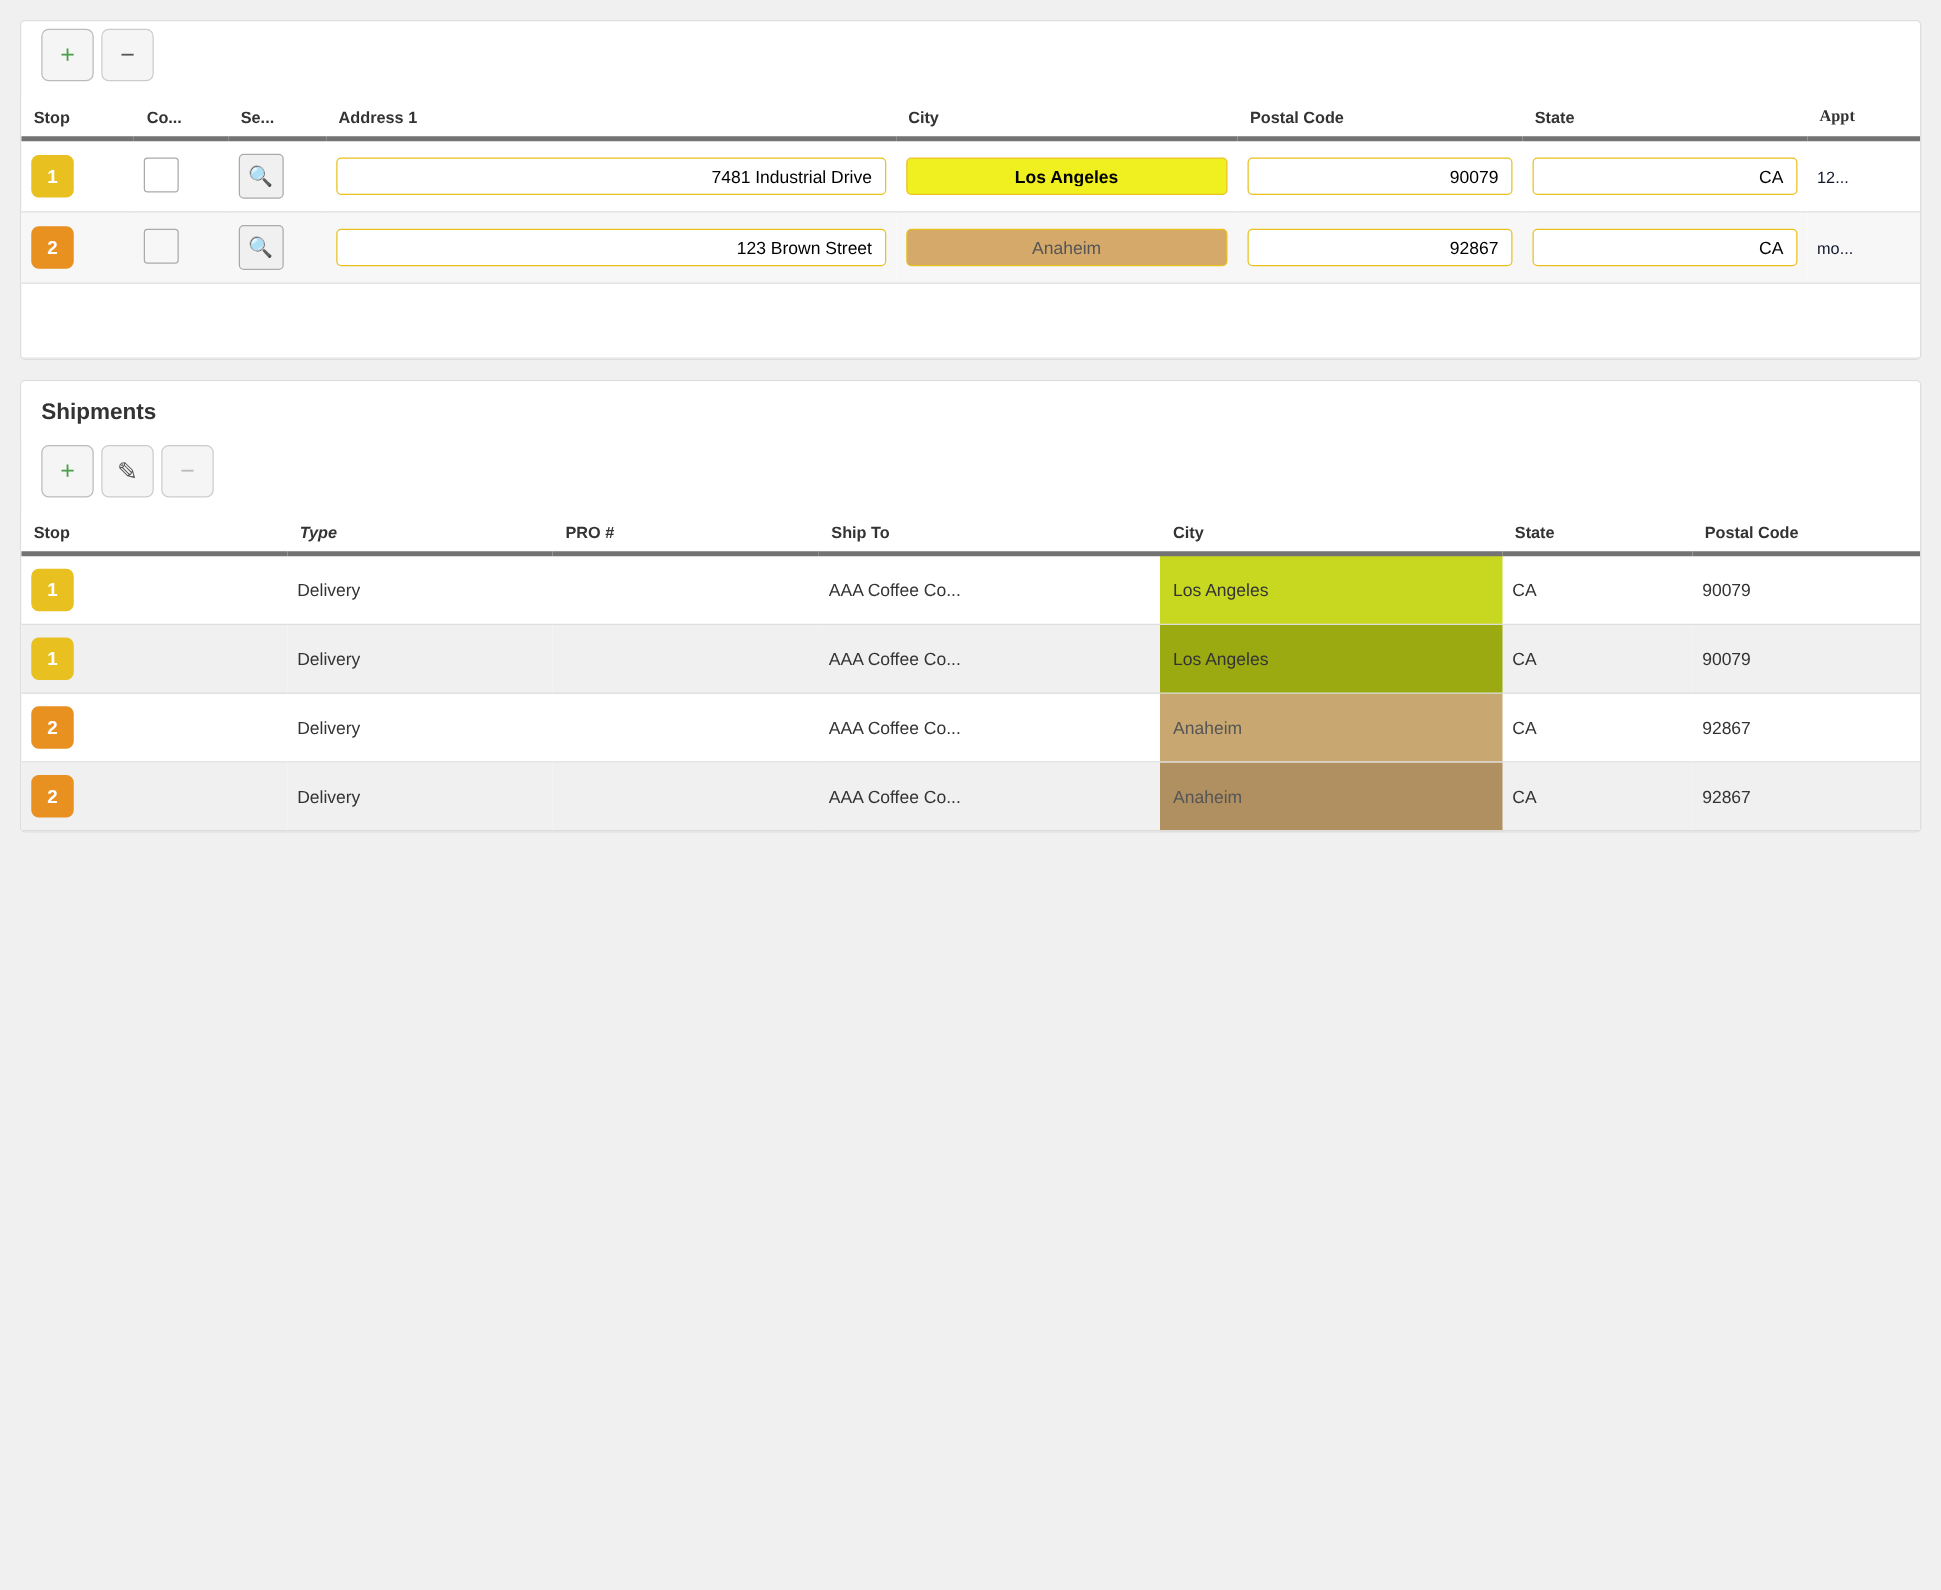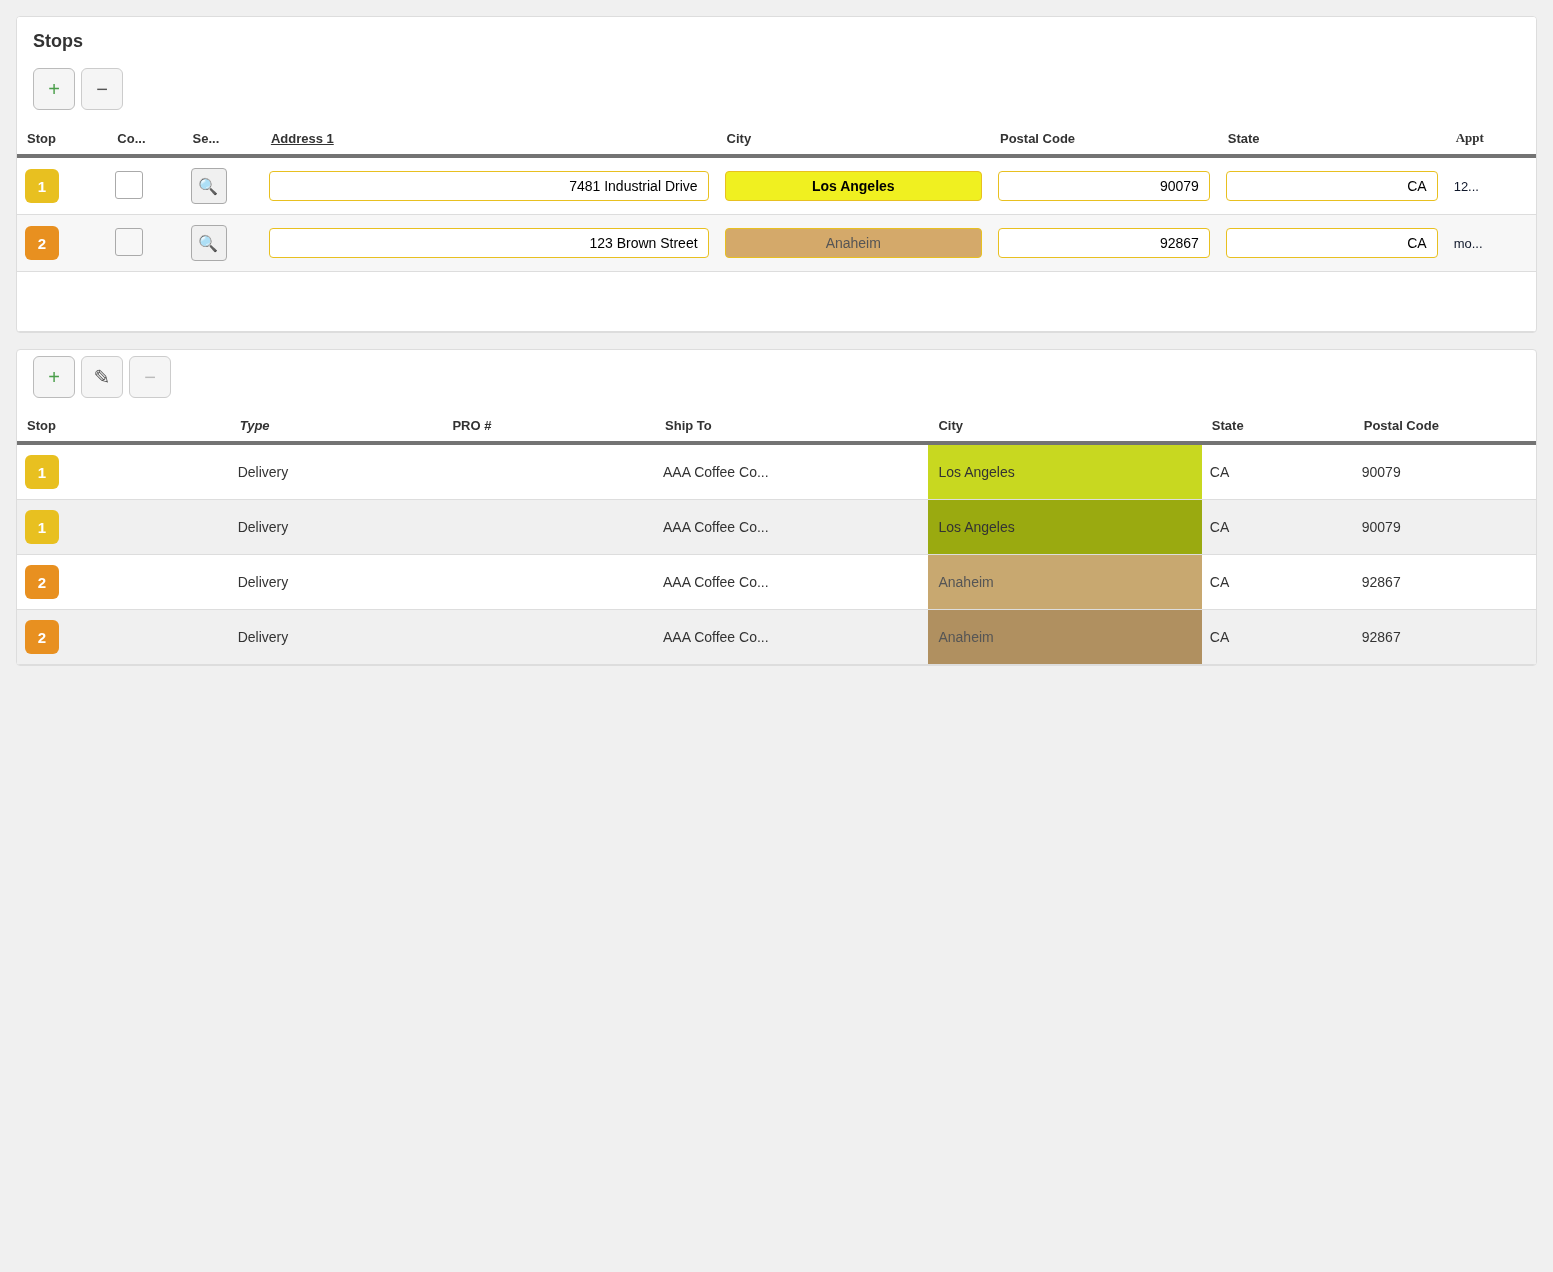--- a/index.html
+++ b/index.html
@@ -174,39 +174,38 @@
       color: #555;
     }
 
     .spacer-row td {
       height: 60px;
     }
 
     .col-stop { width: 60px; }
     .col-co { width: 50px; }
     .col-se { width: 50px; }
-    .col-addr { width: 30%; text-decoration: underline; }
+    .col-addr { width: 30%; }
     .col-city { width: 18%; }
     .col-postal { width: 15%; }
     .col-state { width: 15%; }
     .col-appt { width: 60px; font-family: Liberation Serif, serif; }
 
     .ships-col-stop { width: 60px; }
     .ships-col-type { width: 14%; font-style: italic; }
     .ships-col-pro { width: 14%; }
     .ships-col-shipto { width: 18%; }
     .ships-col-city { width: 18%; }
     .ships-col-state { width: 10%; }
     .ships-col-postal { width: 12%; }
   </style>
 </head>
 <body>
 
 <div class="section">
-  <div class="section-title">Stops</div>
   <div class="toolbar">
     <button class="toolbar-btn green">+</button>
     <button class="toolbar-btn">−</button>
   </div>
   <table>
     <thead>
       <tr>
         <th class="col-stop">Stop</th>
         <th class="col-co">Co...</th>
         <th class="col-se">Se...</th>
@@ -243,20 +242,21 @@
           <td><span class="field-overflow">mo...</span></td>
         </tr>
         <tr class="spacer-row">
           <td colspan="8"></td>
         </tr>
       </tbody>
   </table>
 </div>
 
 <div class="section">
+  <div class="section-title">Shipments</div>
   <div class="toolbar">
     <button class="toolbar-btn green">+</button>
     <button class="toolbar-btn">✎</button>
     <button class="toolbar-btn disabled">−</button>
   </div>
   <table>
     <thead>
       <tr>
         <th class="ships-col-stop">Stop</th>
         <th class="ships-col-type">Type</th>

